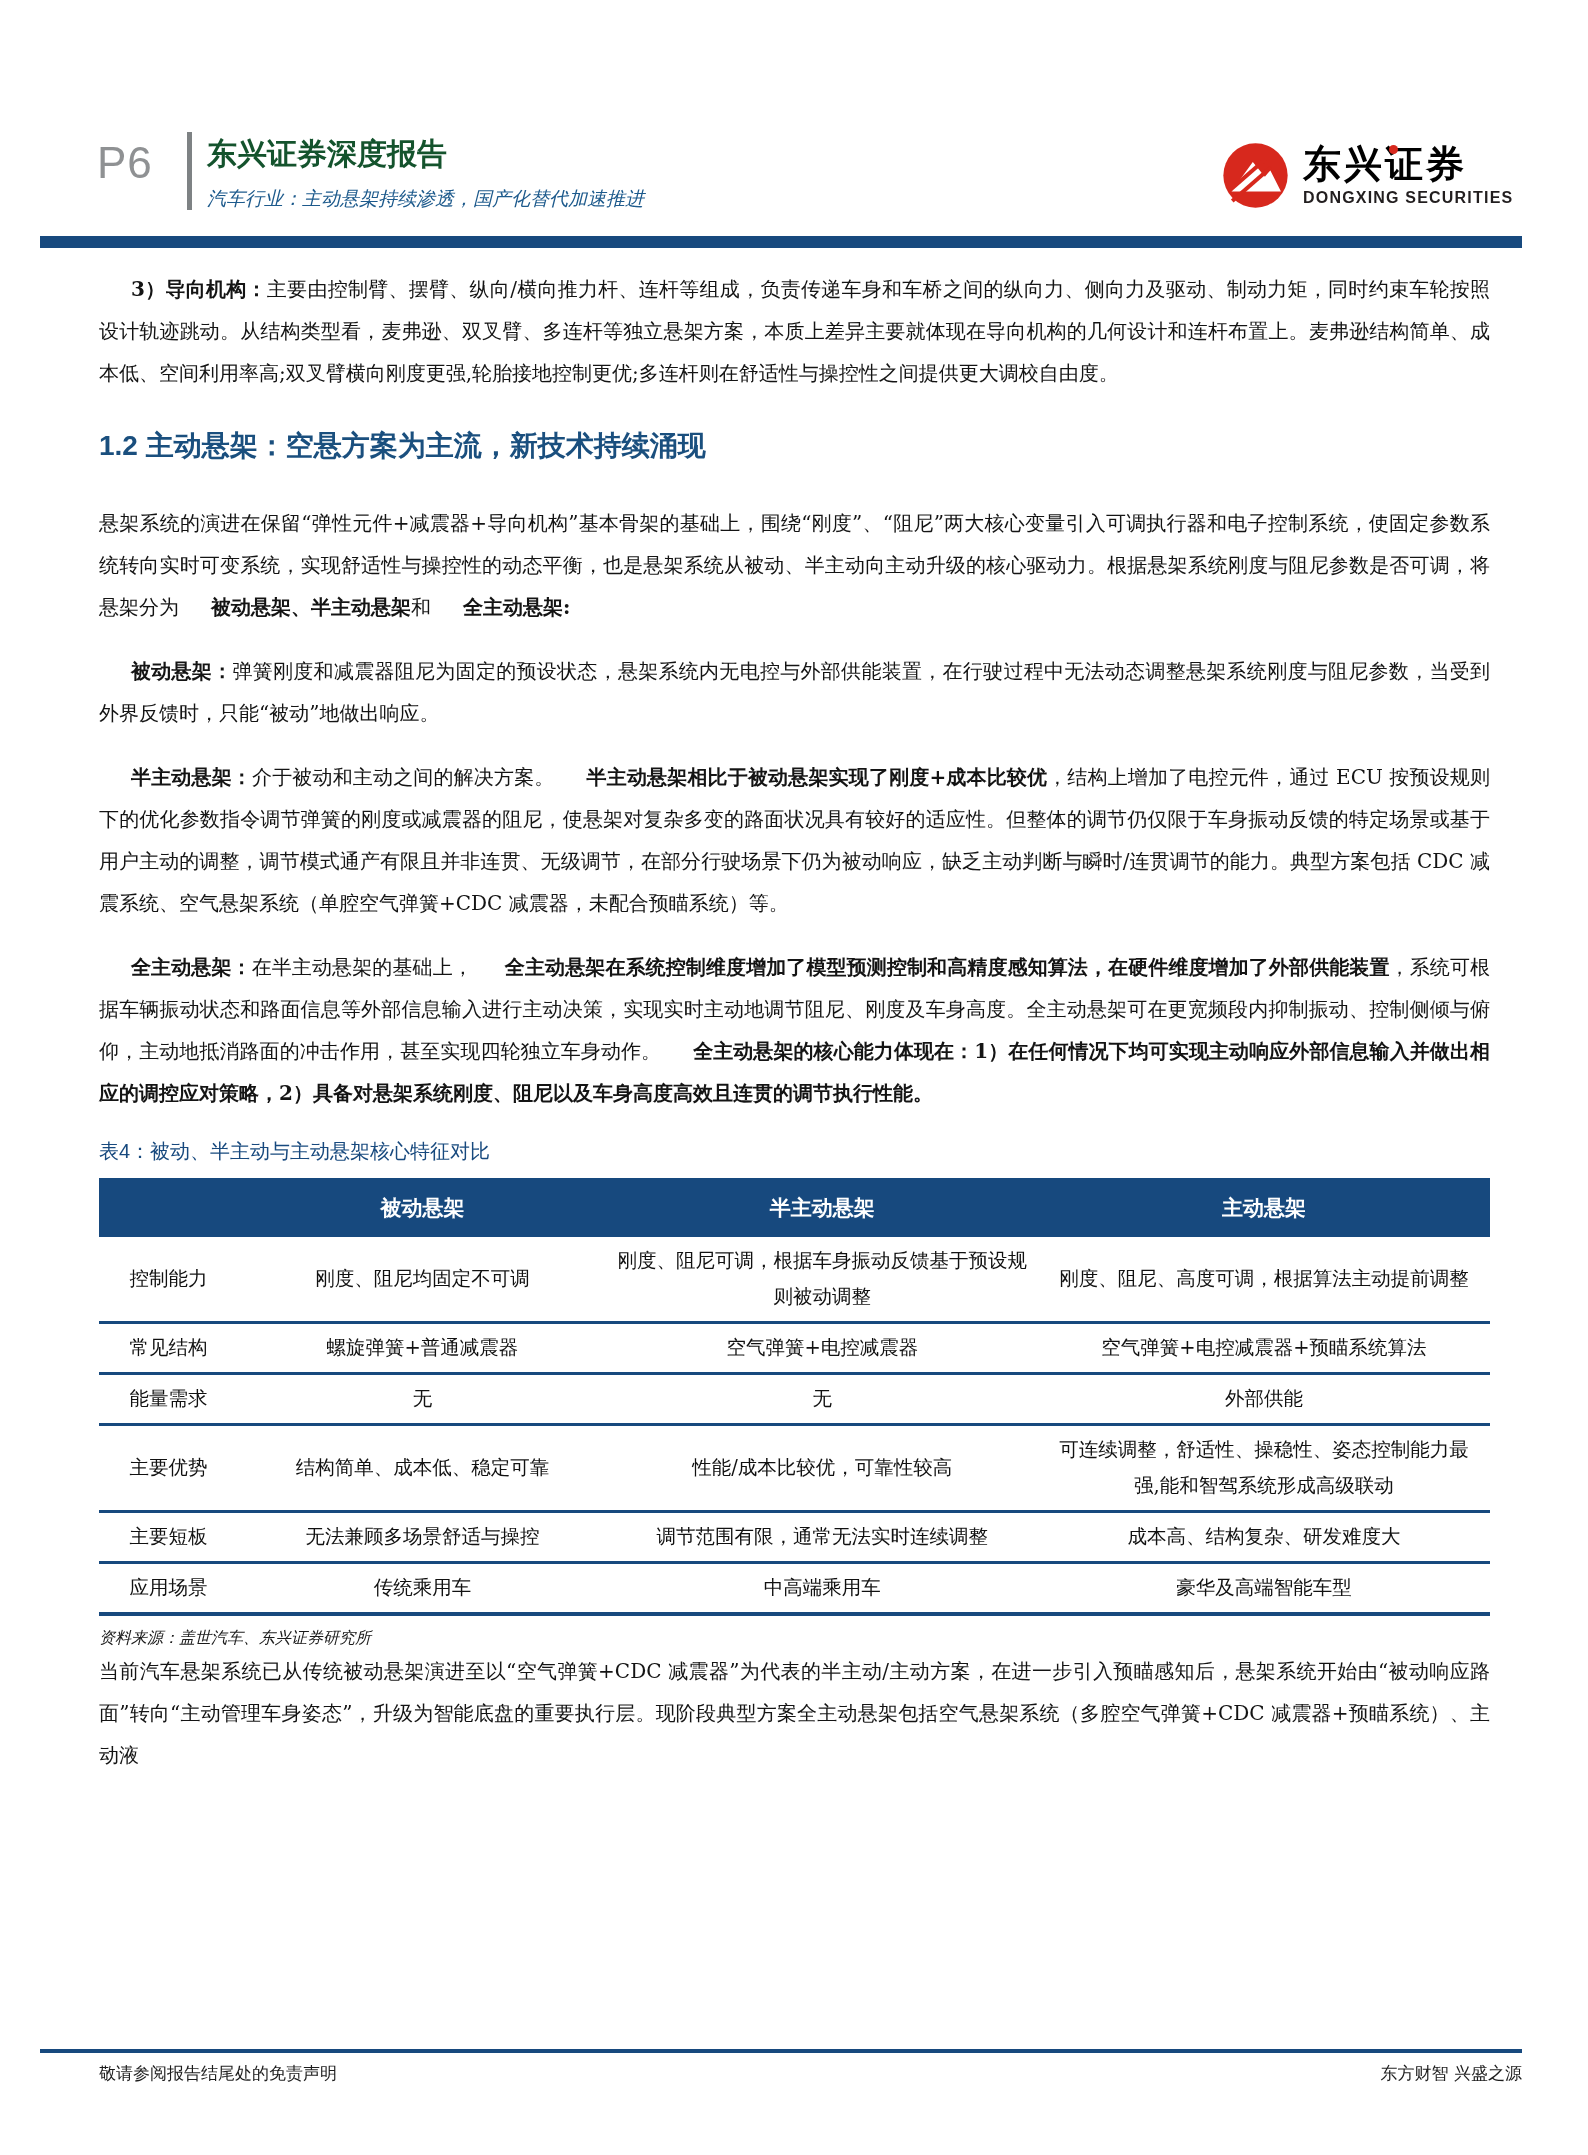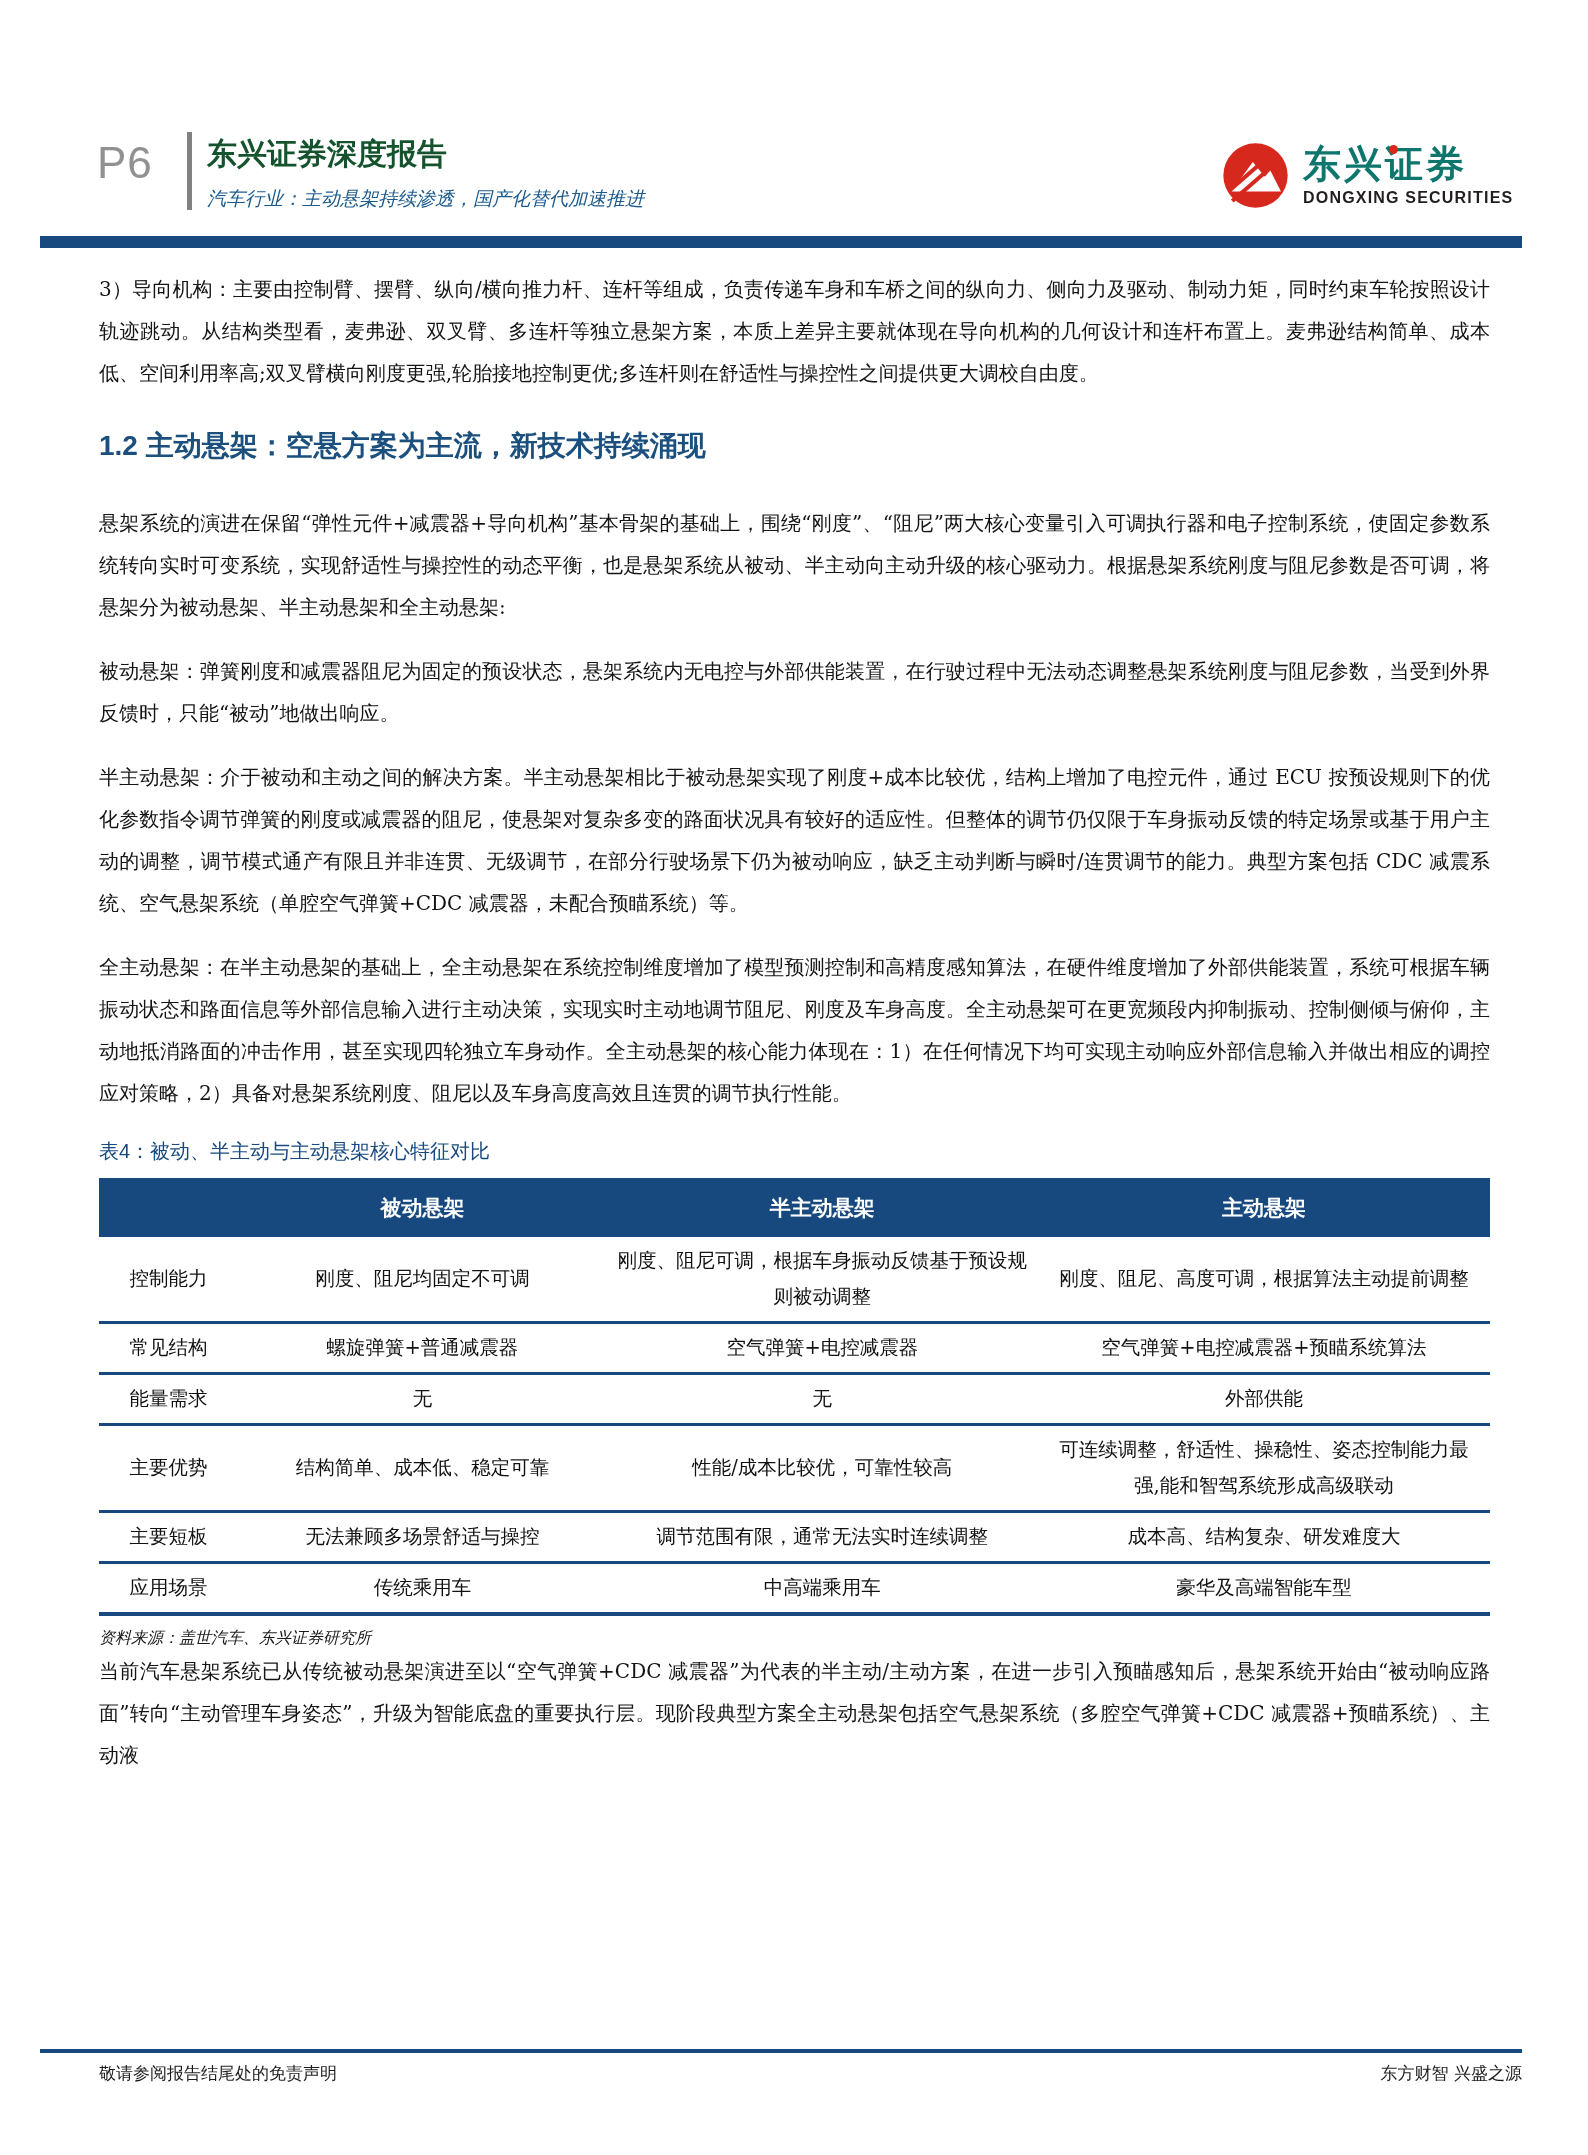--- a/index.html
+++ b/index.html
@@ -19,38 +19,38 @@
   }
   .hdr-sub{
     position:absolute;left:207px;top:186px;
     font-size:19px;font-style:italic;color:#1d5a8c;
   }
   .logo{position:absolute;left:1222px;top:142px;display:flex;align-items:center;gap:14px;}
   .logo svg{display:block;}
   .logo-text{display:flex;flex-direction:column;line-height:1;}
   .logo-cn{
     position:relative;font-family:"Liberation Sans",sans-serif;font-weight:bold;
-    font-size:38px;color:#0f766e;letter-spacing:3px;
+    font-size:38px;color:#000000;letter-spacing:3px;
   }
   .logo-cn .dot{position:absolute;left:86px;top:0;width:9px;height:9px;border-radius:50%;background:#d7281d;}
   .logo-en{
     font-family:"Liberation Sans",sans-serif;font-weight:bold;
     font-size:16px;color:#221e1f;letter-spacing:1.2px;margin-top:7px;
   }
   
   .rule{position:absolute;left:40px;width:1482px;background:#17497e;}
   .top-rule{top:236px;height:12px;}
   .footer-rule{top:2049px;height:4px;}
   
   .main{
     position:absolute;left:99px;top:268px;width:1391px;
     font-size:20px;line-height:42px;text-align:justify;
   }
   .main p{margin:0 0 22px 0;}
-  .main p b{font-weight:normal;}
+  .main p b{font-weight:bold;margin-left:32px;}
   .section-heading{
     font-family:"Liberation Sans",sans-serif;font-weight:bold;
     font-size:28px;line-height:36px;color:#1a4f7e;margin:34px 0 38px 0;text-align:left;
   }
   
   .table-caption{
     font-family:"Liberation Sans",sans-serif;font-weight:normal;
     font-size:20px;line-height:30px;color:#17497e;margin:12px 0 12px 0;text-align:left;
   }
   table.cmp{

